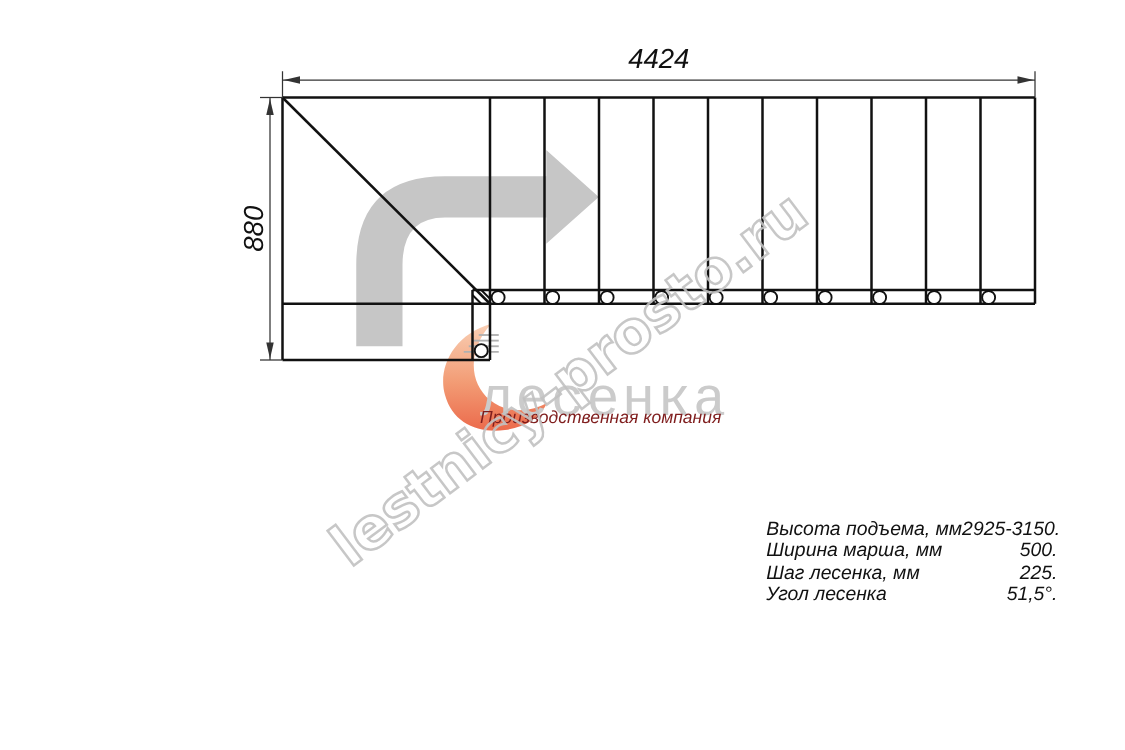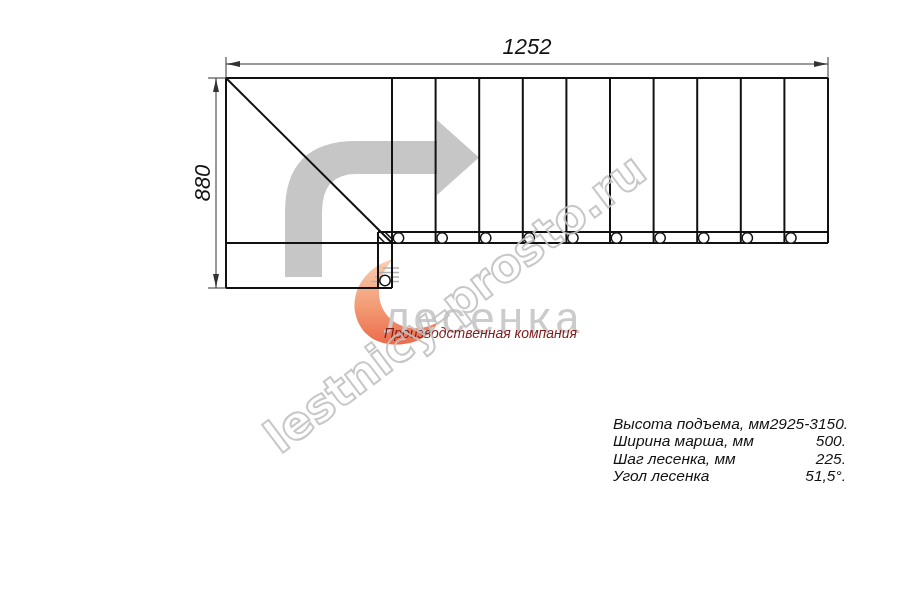--- a/index.html
+++ b/index.html
@@ -128,21 +128,21 @@
       <line x1="208" y1="288" x2="226" y2="288"></line>
     </g>
     <g fill="#333">
       <polygon points="227,64 240,61 240,67"></polygon>
       <polygon points="827,64 814,61 814,67"></polygon>
       <polygon points="216,79 213,92 219,92"></polygon>
       <polygon points="216,287 213,274 219,274"></polygon>
     </g>
   </svg>
 
-  <div class="dim-label dim-h">1252</div>
+  <div class="dim-label dim-h">4424</div>
   <div class="dim-label dim-v">880</div>
 
   <div class="watermark">lestnicy-prosto.ru</div>
 
   <div class="specs">
     <div class="spec-row">
       <span class="spec-label">Высота подъема, мм</span>
       <span class="spec-value">2925-3150.</span>
     </div>
     <div class="spec-row">

